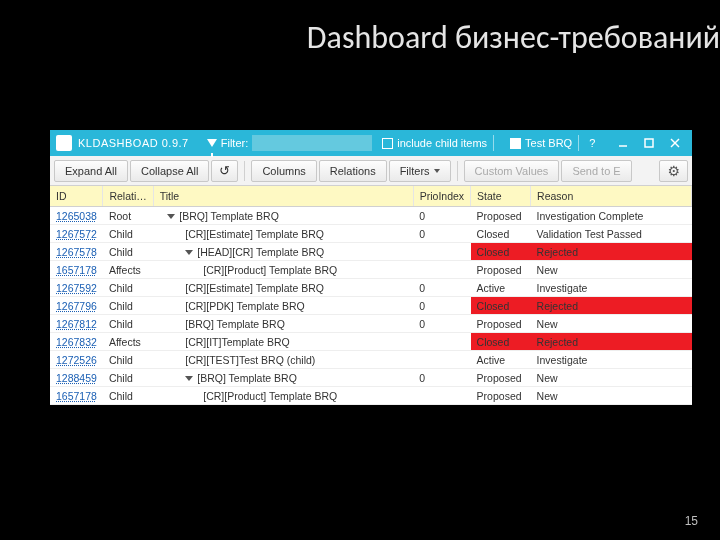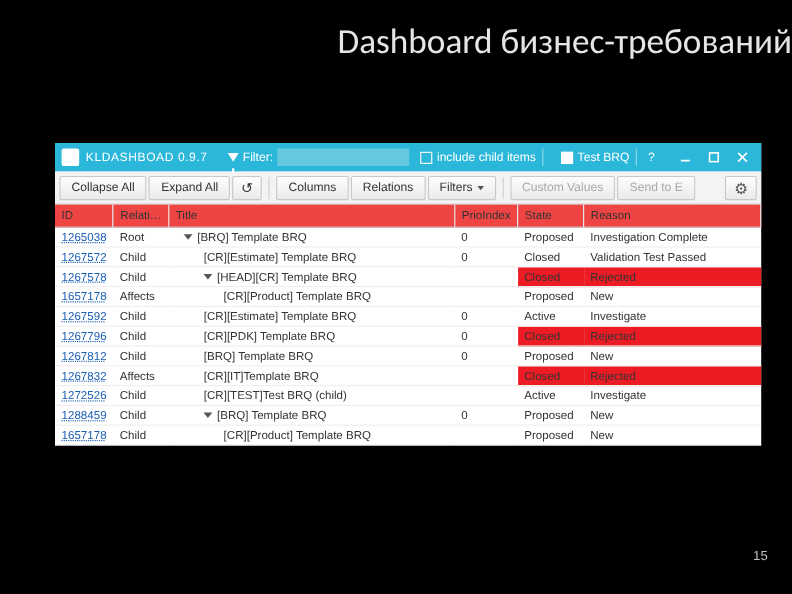--- a/index.html
+++ b/index.html
@@ -14,21 +14,21 @@
   .slide-title {
     color: #e5e5e5;
     font-size: 32px;
     font-weight: 400;
     text-align: right;
     padding: 18px 0 28px 0;
     font-family: "Calibri", "Segoe UI", sans-serif;
   }
   .page-num {
     position: absolute;
-    bottom: 28px;
+    bottom: 12px;
     right: 22px;
     color: #bfbfbf;
     font-size: 12px;
   }
   .app {
     position: absolute;
     left: 50px;
     right: 28px;
     top: 130px;
     background: #fff;
@@ -157,21 +157,21 @@
   
   .grid {
     width: 100%;
     border-collapse: collapse;
   }
   .grid th {
     text-align: left;
     font-weight: 400;
     font-size: 10.5px;
     color: #333;
-    background: #ef4444;
+    background: #fef9c3;
     border-bottom: 1px solid #d0d0d0;
     border-right: 1px solid #e5e5e5;
     padding: 4px 6px;
     white-space: nowrap;
   }
   .grid td {
     font-size: 10.5px;
     color: #333;
     border-bottom: 1px solid #eee;
     padding: 2px 6px;
@@ -243,22 +243,22 @@
     </div>
     <div class="winbtn">
       <svg width="10" height="10">
           <line x1="1" y1="1" x2="9" y2="9" stroke="#fff" stroke-width="1.5"></line>
           <line x1="9" y1="1" x2="1" y2="9" stroke="#fff" stroke-width="1.5"></line>
         </svg>
     </div>
   </div>
 
   <div class="toolbar">
+    <div class="tbtn">Expand All</div>
     <div class="tbtn">Collapse All</div>
-    <div class="tbtn">Expand All</div>
     <div class="tbtn icon">
         <span class="refresh-glyph">↻</span>
       </div>
     <div class="vsep"></div>
     <div class="tbtn">Columns</div>
     <div class="tbtn">Relations</div>
     <div class="tbtn">
         <span>Filters</span>
         <span class="chev"></span>
       </div>

